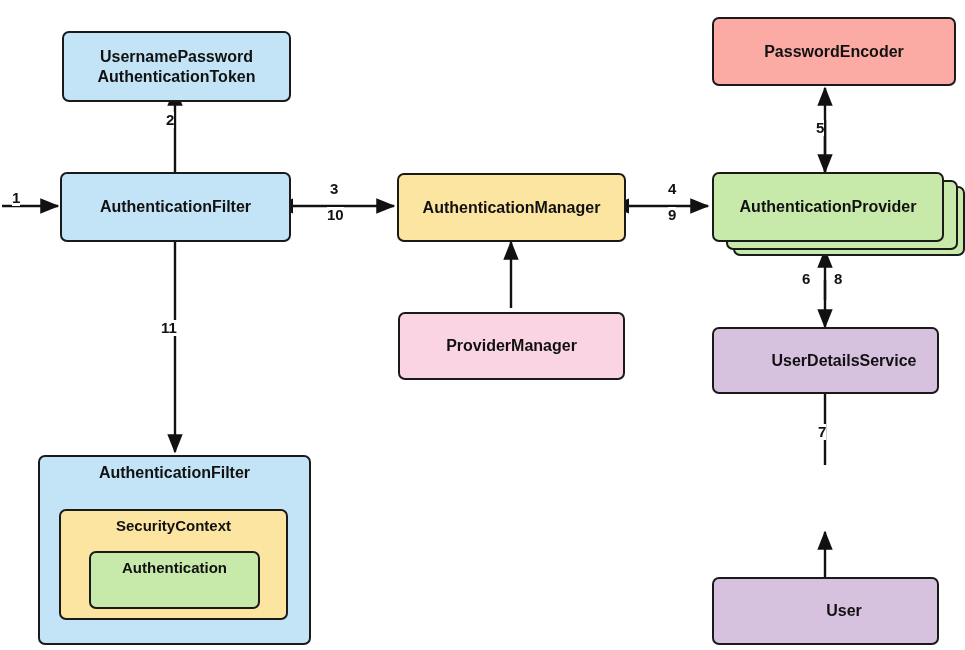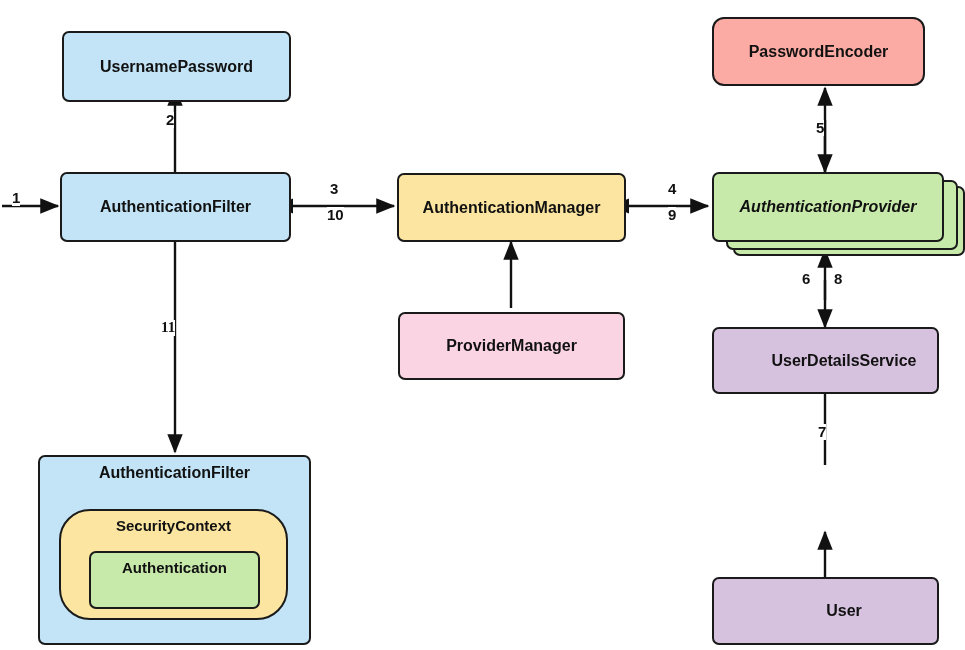--- a/index.html
+++ b/index.html
@@ -156,62 +156,63 @@
   <div class="edge-label" style="left:668px; top:181px;">4</div>
   <div class="edge-label" style="left:668px; top:207px;">9</div>
 
   <div class="edge-label" style="left:816px; top:120px;">5</div>
 
   <div class="edge-label" style="left:802px; top:271px;">6</div>
   <div class="edge-label" style="left:834px; top:271px;">8</div>
 
   <div class="edge-label" style="left:818px; top:424px;">7</div>
 
-  <div class="edge-label" style="left:161px; top:320px;font-family:Liberation Serif, serif;">11</div>
+  <div class="edge-label" style="left:161px; top:320px;">11</div>
 
   <div class="node node-blue" style="left:62px; top:15px; width:229px; height:71px;margin-top:16px;">
     <span class="title-line">UsernamePassword</span>
+    <span class="title-line">AuthenticationToken</span>
   </div>
 
   <div class="node node-blue" style="left:60px; top:172px; width:231px; height:70px;">
     <span>AuthenticationFilter</span>
   </div>
 
   <div class="node node-yellow" style="left:397px; top:173px; width:229px; height:69px;">
     <span>AuthenticationManager</span>
   </div>
 
   <div class="node node-pink" style="left:398px; top:312px; width:227px; height:68px;">
     <span>ProviderManager</span>
   </div>
 
   <div class="stack-copy" style="left:733px; top:186px; width:232px; height:70px;"></div>
   <div class="stack-copy" style="left:726px; top:180px; width:232px; height:70px;"></div>
 
-  <div class="node node-green" style="left:712px; top:172px; width:232px; height:70px;font-style:italic;">
+  <div class="node node-green" style="left:712px; top:172px; width:232px; height:70px;">
     <span>AuthenticationProvider</span>
   </div>
 
-  <div class="node node-red" style="left:712px; top:17px; width:213px; height:69px;border-radius:12px;">
+  <div class="node node-red" style="left:712px; top:17px; width:244px; height:69px;">
     <span>PasswordEncoder</span>
   </div>
 
   <div class="node node-purple" style="left:712px; top:327px; width:227px; height:67px;">
     <span>UserDetailsService</span>
   </div>
 
 
   <div class="node node-purple" style="left:712px; top:577px; width:227px; height:68px;">
     <span>User</span>
   </div>
 
   <div class="node-container node-blue" style="left:38px; top:455px; width:273px; height:190px;">
     <div class="container-label">AuthenticationFilter</div>
 
-    <div class="node-container node-yellow" style="left:19px; top:52px; width:229px; height:111px;border-radius:31px;">
+    <div class="node-container node-yellow" style="left:19px; top:52px; width:229px; height:111px;">
       <div class="inner-label">SecurityContext</div>
 
       <div class="node-container node-green" style="left:28px; top:40px; width:171px; height:58px;">
         <div class="inner-label">Authentication</div>
       </div>
     </div>
   </div>
 
 </div>
 

